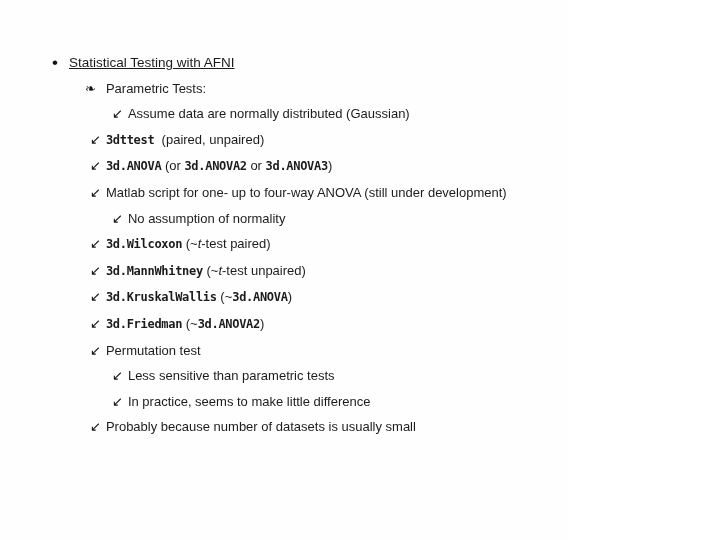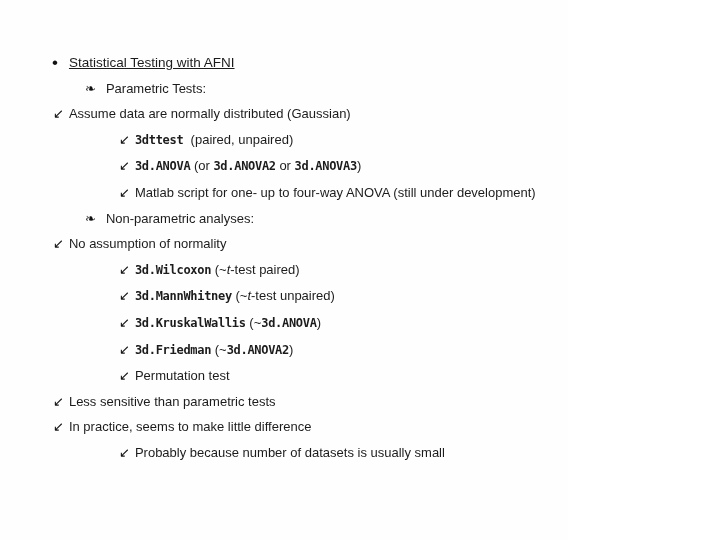--- a/index.html
+++ b/index.html
@@ -19,22 +19,22 @@
   .slide-body {
     padding-top: 50px;
   }
   .line {
     line-height: 25.6px;
     white-space: pre;
     font-size: 13px;
   }
   .level-0 { padding-left: 52px; }
   .level-1 { padding-left: 85px; }
-  .level-2 { padding-left: 53px; }
-  .level-3 { padding-left: 119px; }
+  .level-2 { padding-left: 112px; }
+  .level-3 { padding-left: 90px; }
 
   .bullet {
     display: inline-block;
     margin-right: 9px;
     color: #111;
   }
   .bullet-dot {
     font-size: 17px;
     margin-right: 11px;
     vertical-align: -1px;
@@ -70,21 +70,20 @@
 <body>
 
 <div class="slide">
   <div class="slide-body">
       <div class="line level-0"><span class="bullet bullet-dot">•</span><span class="seg-title">Statistical Testing with AFNI</span></div>
       <div class="line level-1"><span class="bullet bullet-flower">❧</span><span class="seg-text">Parametric Tests:</span></div>
       <div class="line level-2"><span class="bullet bullet-arrow">↙</span><span class="seg-text">Assume data are normally distributed (Gaussian)</span></div>
       <div class="line level-3"><span class="bullet bullet-arrow">↙</span><span class="seg-mono">3dttest</span><span class="seg-text">  (paired, unpaired)</span></div>
       <div class="line level-3"><span class="bullet bullet-arrow">↙</span><span class="seg-mono">3d.ANOVA</span><span class="seg-text"> (or </span><span class="seg-mono">3d.ANOVA2</span><span class="seg-text"> or </span><span class="seg-mono">3d.ANOVA3</span><span class="seg-text">)</span></div>
       <div class="line level-3"><span class="bullet bullet-arrow">↙</span><span class="seg-text">Matlab script for one- up to four-way ANOVA (still under development)</span></div>
-      <div class="line level-1"><span class="bullet bullet-flower">❧</span><span class="seg-text">Non-parametric analyses:</span></div>
       <div class="line level-2"><span class="bullet bullet-arrow">↙</span><span class="seg-text">No assumption of normality</span></div>
       <div class="line level-3"><span class="bullet bullet-arrow">↙</span><span class="seg-mono">3d.Wilcoxon</span><span class="seg-text"> (~</span><span class="seg-italic">t</span><span class="seg-text">-test paired)</span></div>
       <div class="line level-3"><span class="bullet bullet-arrow">↙</span><span class="seg-mono">3d.MannWhitney</span><span class="seg-text"> (~</span><span class="seg-italic">t</span><span class="seg-text">-test unpaired)</span></div>
       <div class="line level-3"><span class="bullet bullet-arrow">↙</span><span class="seg-mono">3d.KruskalWallis</span><span class="seg-text"> (~</span><span class="seg-mono">3d.ANOVA</span><span class="seg-text">)</span></div>
       <div class="line level-3"><span class="bullet bullet-arrow">↙</span><span class="seg-mono">3d.Friedman</span><span class="seg-text"> (~</span><span class="seg-mono">3d.ANOVA2</span><span class="seg-text">)</span></div>
       <div class="line level-3"><span class="bullet bullet-arrow">↙</span><span class="seg-text">Permutation test</span></div>
       <div class="line level-2"><span class="bullet bullet-arrow">↙</span><span class="seg-text">Less sensitive than parametric tests</span></div>
       <div class="line level-2"><span class="bullet bullet-arrow">↙</span><span class="seg-text">In practice, seems to make little difference</span></div>
       <div class="line level-3"><span class="bullet bullet-arrow">↙</span><span class="seg-text">Probably because number of datasets is usually small</span></div>
     </div>

